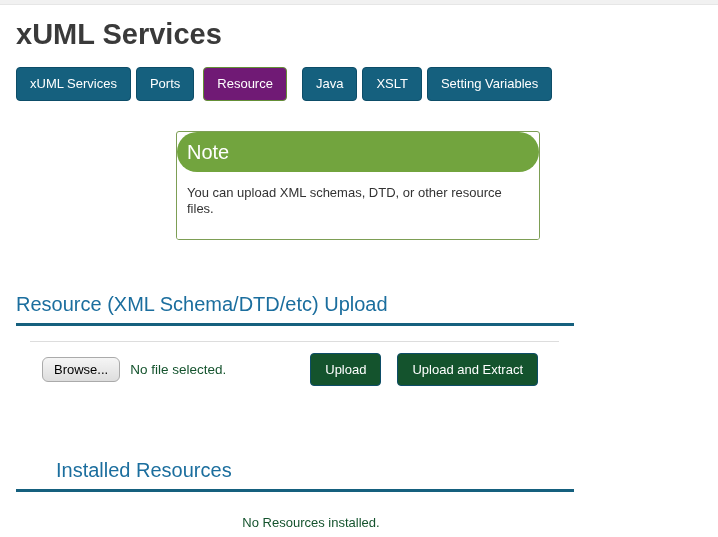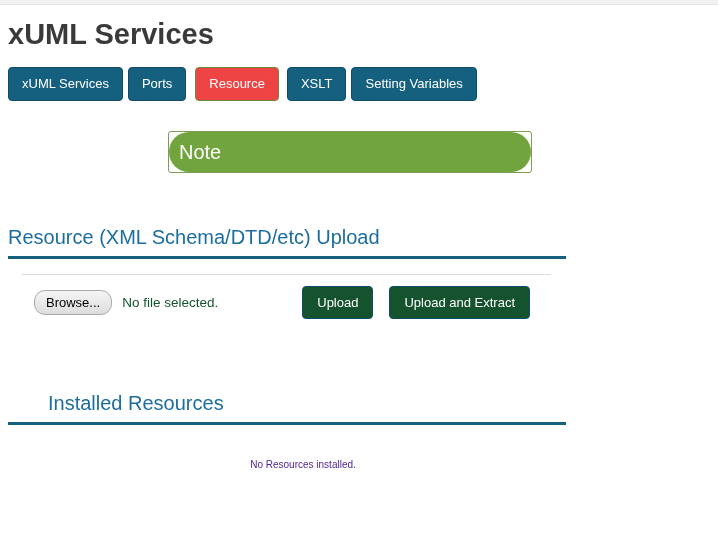--- a/index.html
+++ b/index.html
@@ -1,74 +1,76 @@
 <!DOCTYPE html>
 <html><head>
 <meta charset="utf-8">
 <style>
   * { margin: 0; padding: 0; box-sizing: border-box; }
   html, body { width: 718px; height: 537px; background: #ffffff; overflow: hidden;
     font-family: "Liberation Sans", sans-serif; }
   .top-strip { width: 718px; height: 5px; background: #f1f1f1; border-bottom: 1px solid #e6e6e6; }
-  .content { padding: 0 8px; }
+  .content { padding: 0 16px; }
   .page-title { margin-top: 12px; font-size: 29px; line-height: 34px; font-weight: 600;
     color: #3a3a3a; letter-spacing: 0; }
   
   .tabbar { display: flex; gap: 5px; margin-top: 16px; }
   .tab { background: #15607e; border: 1px solid #0d4d68; border-radius: 4px;
     color: #ffffff; font-size: 13px; line-height: 16px; padding: 8px 13px;
     white-space: nowrap; cursor: pointer; }
-  .tab.active { background: #ef4444; border-color: #648f36; margin-left: 4px; margin-right: 3px; }
+  .tab.active { background: #701a75; border-color: #648f36; margin-left: 4px; margin-right: 10px; }
   
   .note-box { margin-left: 160px; margin-top: 30px; width: 364px;
     border: 1px solid #7d9e55; border-radius: 3px; overflow: hidden; }
   .note-header { background: #72a43e; height: 40px; line-height: 40px; padding-left: 10px;
     color: #ffffff; font-size: 20px; font-weight: 400; border-radius: 20px; }
   .note-body { background: #ffffff; padding: 13px 10px 22px 10px; color: #333333;
     font-size: 13px; line-height: 16px; }
   
   .section-heading { color: #1b6e9e; font-size: 20px; font-weight: 400; line-height: 24px; }
   .heading-rule { border: none; border-top: 3px solid #15607e; width: 558px; margin-top: 7px; }
   .h-upload { margin-top: 52px; }
   .h-installed { margin-top: 72px; margin-left: 40px; }
   .soft-rule { border: none; border-top: 1px solid #dddddd; width: 529px; margin-left: 14px; margin-top: 15px; }
   
   .upload-row { display: flex; align-items: center; margin-left: 26px; margin-top: 11px; height: 33px; }
   .browse-btn { background: linear-gradient(#f5f5f5, #dddddd); border: 1px solid #aaaaaa;
-    border-radius: 11px; font-size: 13px; color: #000000; padding: 4px 11px;
+    border-radius: 6px; font-size: 13px; color: #000000; padding: 4px 11px;
     font-family: "Liberation Sans", sans-serif; cursor: pointer; }
   .file-status { margin-left: 10px; font-size: 13.5px; color: #14532d; }
   .blue-btn { background: #14532d; border: 1px solid #0d4d68; border-radius: 4px;
     color: #ffffff; font-size: 13px; padding: 8px 14px; white-space: nowrap;
     font-family: "Liberation Sans", sans-serif; cursor: pointer; }
   .btn-upload { margin-left: 84px; }
   .btn-upload-extract { margin-left: 16px; }
   
-  .empty-message { width: 590px; text-align: center; margin-top: 34px;
-    font-size: 10px; color: #4c1d95; }
+  .empty-message { width: 590px; text-align: center; margin-top: 23px;
+    font-size: 13px; color: #14532d; }
 </style>
 </head>
 <body>
 
 <div class="top-strip"></div>
 
 <div class="content">
 
   <h1 class="page-title">xUML Services</h1>
 
   <div class="tabbar">
     <div class="tab">xUML Services</div>
     <div class="tab">Ports</div>
     <div class="tab active">Resource</div>
+    <div class="tab">Java</div>
     <div class="tab">XSLT</div>
     <div class="tab">Setting Variables</div>
   </div>
 
   <div class="note-box">
     <div class="note-header">Note</div>
+    <div class="note-body">You can upload XML schemas, DTD, or other resource files.</div>
   </div>
 
   <h2 class="section-heading h-upload">Resource (XML Schema/DTD/etc) Upload</h2>
   <hr class="heading-rule">
   <hr class="soft-rule">
 
   <div class="upload-row">
     <button class="browse-btn">Browse...</button>
     <span class="file-status">No file selected.</span>
     <button class="blue-btn btn-upload">Upload</button>

